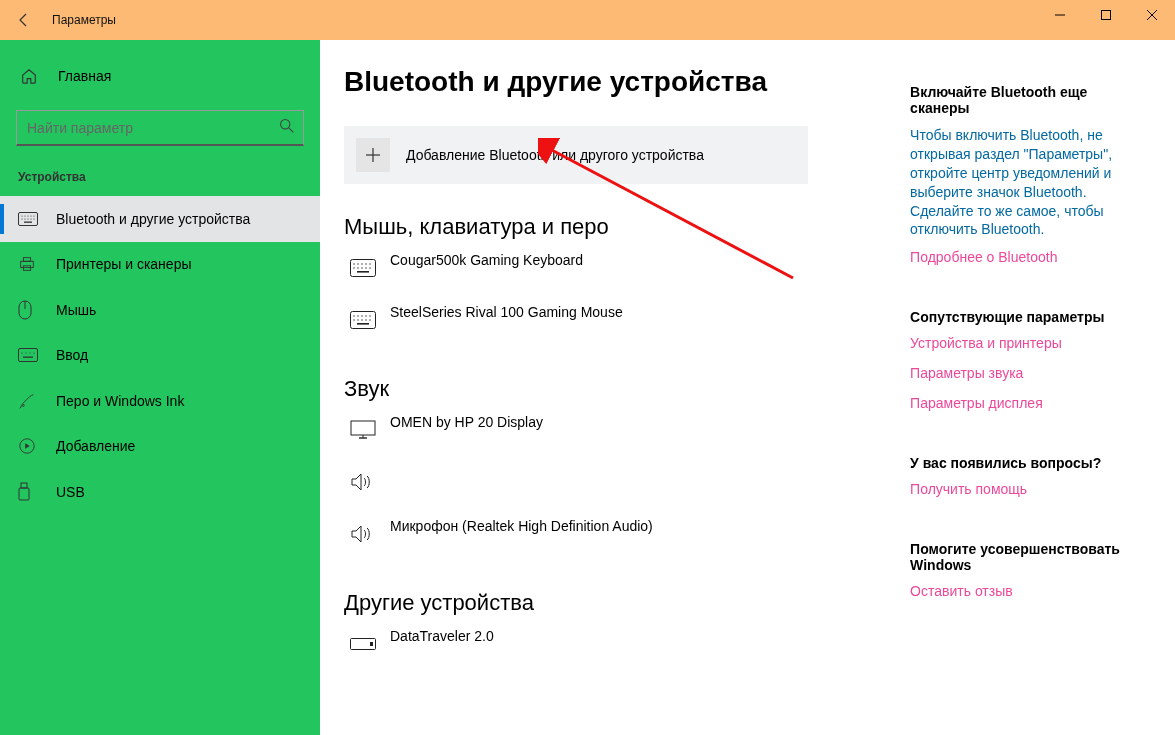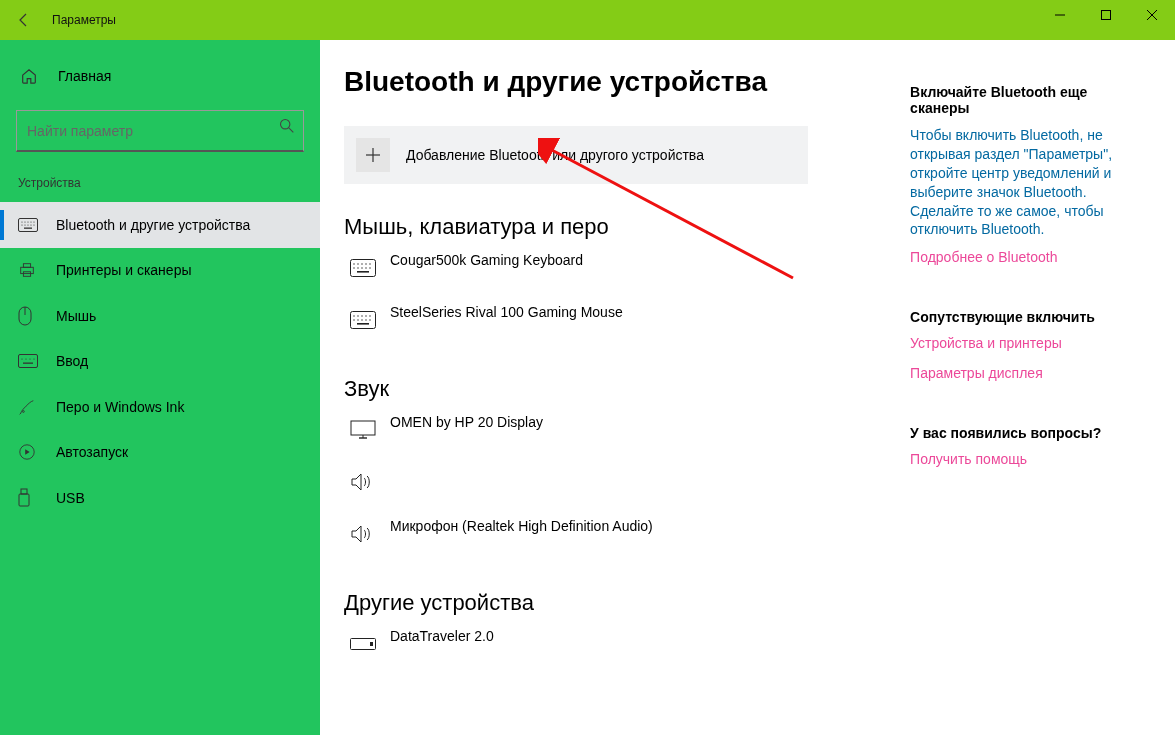--- a/index.html
+++ b/index.html
@@ -1,31 +1,31 @@
 <!DOCTYPE html>
 <html><head>
 <meta charset="utf-8">
 <style>
   html,body{margin:0;padding:0;font-family:"Segoe UI",Arial,sans-serif;font-size:14px;color:#000;background:#fff;width:1175px;height:735px;overflow:hidden}
   .window{width:1175px;height:735px;position:relative;background:#fff;display:flex;flex-direction:column}
-  .titlebar{height:40px;display:flex;align-items:center;padding:0 8px;position:relative;background:#84cc16}
+  .titlebar{height:40px;display:flex;align-items:center;padding:0 8px;position:relative;background:#fdba74}
   .back{width:28px;height:28px;display:flex;align-items:center;justify-content:center;margin-right:6px;margin-left:2px}
   .title{font-size:12px;color:#111;margin-left:8px}
   .winctrls{position:absolute;right:0;top:0;display:flex}
   .winbtn{width:46px;height:30px;display:flex;align-items:center;justify-content:center;font-size:11px}
   .winbtn svg{display:block}
   .body{flex:1;display:flex;overflow:hidden}
   .sidebar{width:320px;background:#22c55e;padding-top:8px;height:100%;box-sizing:border-box}
   .home{display:flex;align-items:center;height:40px;padding:0 20px;margin-top:8px}
   .home .icon{width:20px;margin-right:18px;display:flex;align-items:center}
   .search{margin:14px 16px;position:relative}
-  .search input{width:100%;box-sizing:border-box;height:42px;border:1px solid #999;border-bottom:2px solid #555;padding:0 34px 0 10px;background:transparent;font-size:14px;outline:none}
+  .search input{width:100%;box-sizing:border-box;height:36px;border:1px solid #999;border-bottom:2px solid #555;padding:0 34px 0 10px;background:transparent;font-size:14px;outline:none}
   .search input::placeholder{color:#666}
   .search .icon{position:absolute;right:8px;top:7px;color:#444}
-  .side-hdr{font-size:12px;font-weight:400;color:#333;padding:10px 18px 12px}
+  .side-hdr{font-size:12px;font-weight:700;color:#333;padding:10px 18px 12px}
   .side-item{height:45.5px;display:flex;align-items:center;padding-left:18px;position:relative;color:#000;font-size:14px}
   .side-item .icon{width:20px;margin-right:18px;display:flex;align-items:center;color:#333}
   .side-item.active{background:#e2e4e6}
   .side-item.active::before{content:"";position:absolute;left:0;top:8px;bottom:8px;width:4px;background:#0078d4}
   .main{flex:1;display:flex;overflow:auto}
   .content{padding:26px 0 0 24px;width:560px}
   h1{font-size:28px;font-weight:600;margin:0 0 28px}
   .addbtn{display:flex;align-items:center;background:#f1f2f3;height:58px;width:452px;padding-left:12px;cursor:default}
   .plus{width:34px;height:34px;background:#e5e5e5;display:flex;align-items:center;justify-content:center;color:#333;margin-right:16px}
   .subhdr{font-size:22px;font-weight:400;margin:30px 0 2px}
@@ -153,21 +153,21 @@
           </span>
         <span>Перо и Windows Ink</span>
       </div>
       <div class="side-item">
         <span class="icon">
             <svg width="18" height="18" viewBox="0 0 20 20">
               <circle cx="10" cy="10" r="8" stroke="#333" fill="none"></circle>
               <path d="M8 7l5 3-5 3z" fill="#333"></path>
             </svg>
           </span>
-        <span>Автозапуск</span>
+        <span>Добавление</span>
       </div>
       <div class="side-item">
         <span class="icon">
             <svg width="12" height="20" viewBox="0 0 12 20">
               <rect x="3" y="1" width="6" height="5" stroke="#333" fill="none"></rect>
               <rect x="1" y="6" width="10" height="12" rx="1" stroke="#333" fill="none"></rect>
             </svg>
           </span>
         <span>USB</span>
       </div>
@@ -268,27 +268,32 @@
         </div>
       </div>
 
       <div class="right">
         <div class="right-section">
           <div class="right-hdr">Включайте Bluetooth еще сканеры</div>
           <div class="right-txt">Чтобы включить Bluetooth, не открывая раздел "Параметры", откройте центр уведомлений и выберите значок Bluetooth. Сделайте то же самое, чтобы отключить Bluetooth.</div>
           <a class="link">Подробнее о Bluetooth</a>
         </div>
         <div class="right-section">
-          <div class="right-hdr">Сопутствующие включить</div>
+          <div class="right-hdr">Сопутствующие параметры</div>
           <a class="link">Устройства и принтеры</a>
+          <a class="link">Параметры звука</a>
           <a class="link">Параметры дисплея</a>
         </div>
         <div class="right-section">
           <div class="right-hdr">У вас появились вопросы?</div>
           <a class="link">Получить помощь</a>
+        </div>
+        <div class="right-section">
+          <div class="right-hdr">Помогите усовершенствовать Windows</div>
+          <a class="link">Оставить отзыв</a>
         </div>
       </div>
     </div>
   </div>
 
   <svg class="arrow" width="270" height="150">
     <defs>
         <marker id="ah" markerWidth="12" markerHeight="12" refX="2" refY="5" orient="auto">
           <path d="M0,0 L0,10 L12,5 z" fill="#e11"></path>
         </marker>

